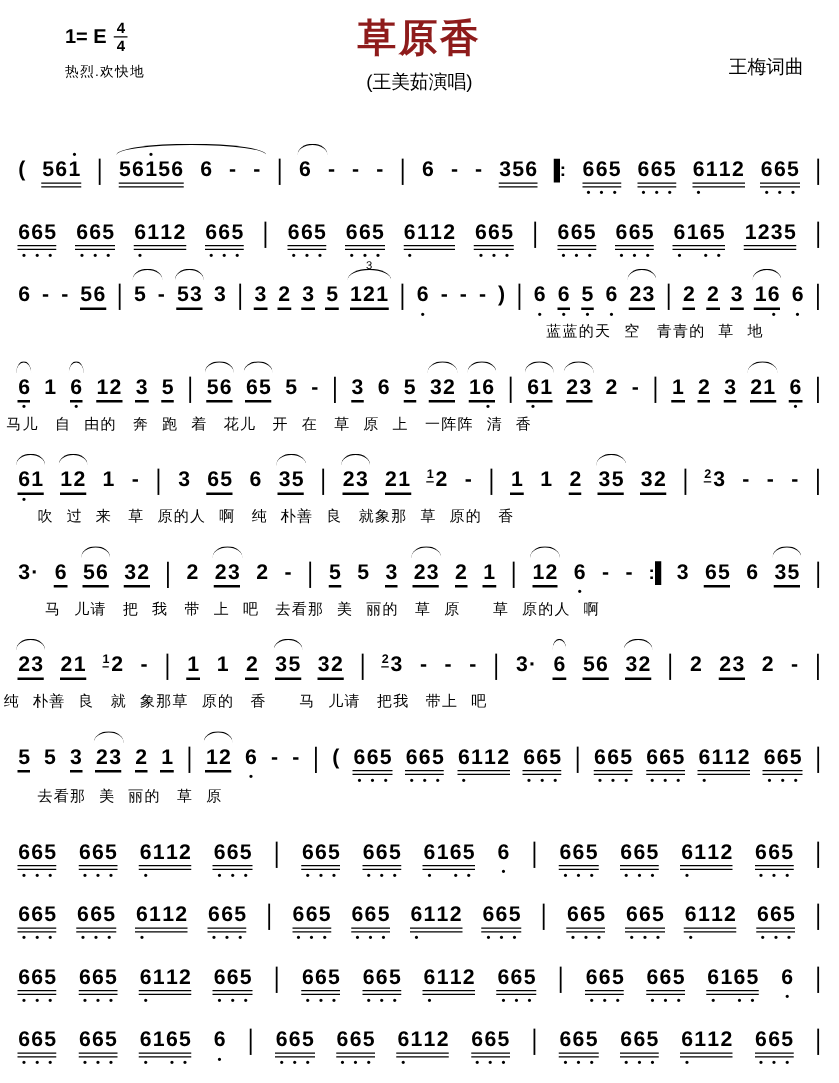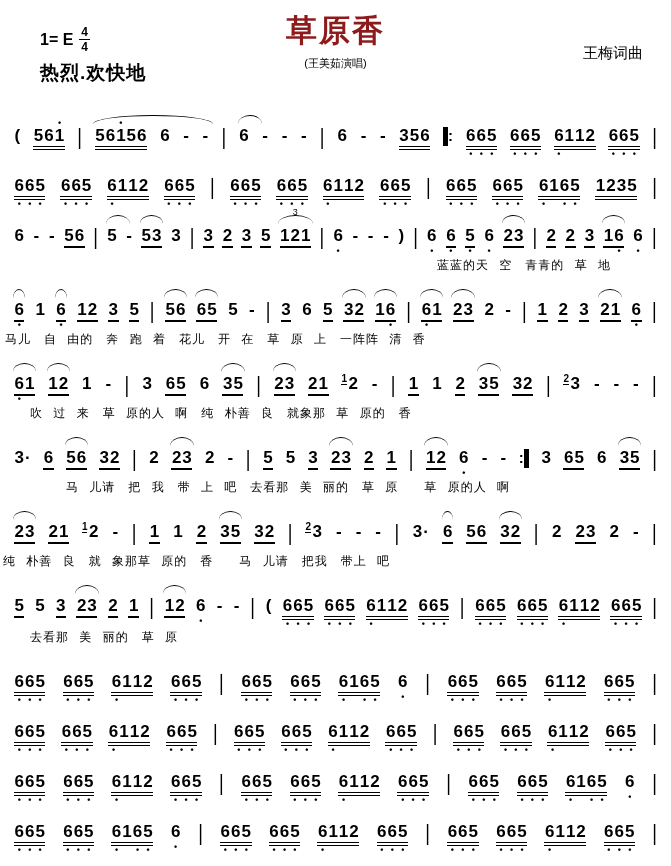--- a/index.html
+++ b/index.html
@@ -2,29 +2,29 @@
 <html><head>
 <meta charset="utf-8">
 <style>
   html,body{margin:0;padding:0;background:#ffffff;}
   body{width:671px;height:866px;overflow:hidden;color:#000;
        font-family:"Liberation Sans","DejaVu Sans",sans-serif;}
   .page{position:relative;width:671px;height:866px;}
 
   
   .hdr{position:relative;height:86px;padding-top:14px;}
-  .keyblock{position:absolute;left:40px;top:16px;font-weight:bold;font-size:16px;margin-top:10px;}
+  .keyblock{position:absolute;left:52px;top:16px;font-weight:bold;font-size:16px;}
   .keyrow{display:flex;align-items:center;gap:6px;}
   .frac{display:inline-flex;flex-direction:column;align-items:center;font-size:12px;line-height:1;font-weight:bold;}
   .frac .num{border-bottom:1.5px solid #000;padding:0 2px 1px;}
   .frac .den{padding-top:1px;}
-  .tempo{font-weight:bold;font-size:19px;margin-top:7px;letter-spacing:1px;}
+  .tempo{font-weight:normal;font-size:11px;margin-top:7px;letter-spacing:1px;}
   .ttl{position:absolute;left:0;right:0;top:10px;text-align:center;}
   .ttl h1{margin:0;font-size:31px;letter-spacing:2px;font-weight:bold;}
-  .subttl{font-size:11px;margin-top:4px;}
+  .subttl{font-size:15px;margin-top:4px;}
   .credit{position:absolute;right:28px;top:44px;font-size:15px;text-align:right;}
 
   
   .score{padding:0 0 0 0;}
   .music-line{display:flex;justify-content:space-between;align-items:flex-start;
               padding:0 14px;margin-top:27px;font-weight:bold;font-size:17px;line-height:1;}
   .tok{position:relative;display:inline-block;white-space:nowrap;}
   .grp{display:inline-flex;}
   .grp.u1{border-bottom:2px solid #000;padding-bottom:2px;}
   .grp.u2{border-bottom:4px double #000;padding-bottom:2px;}
@@ -556,21 +556,21 @@
           </span></span>
         <span class="tok"><span class="grp">
             <span class="ch">6</span>
           </span></span>
         <span class="tok u1"><span class="arc"></span><span class="grp u1">
             <span class="ch">3</span>
             <span class="ch">5</span>
           </span></span>
         <span class="tok bar">|</span>
       </div>
-      <div class="lyric-line" style="padding-left: 18px; margin-left: 48px;">马 儿请　把 我　带 上 吧　去看那 美 丽的　草 原　　草 原的人 啊</div>
+      <div class="lyric-line" style="padding-left: 36px;">马 儿请　把 我　带 上 吧　去看那 美 丽的　草 原　　草 原的人 啊</div>
       <div class="music-line">
         <span class="tok u1"><span class="arc"></span><span class="grp u1">
             <span class="ch">2</span>
             <span class="ch">3</span>
           </span></span>
         <span class="tok u1"><span class="grp u1">
             <span class="ch">2</span>
             <span class="ch">1</span>
           </span></span>
         <span class="tok"><span class="grace">1</span><span class="grp">

